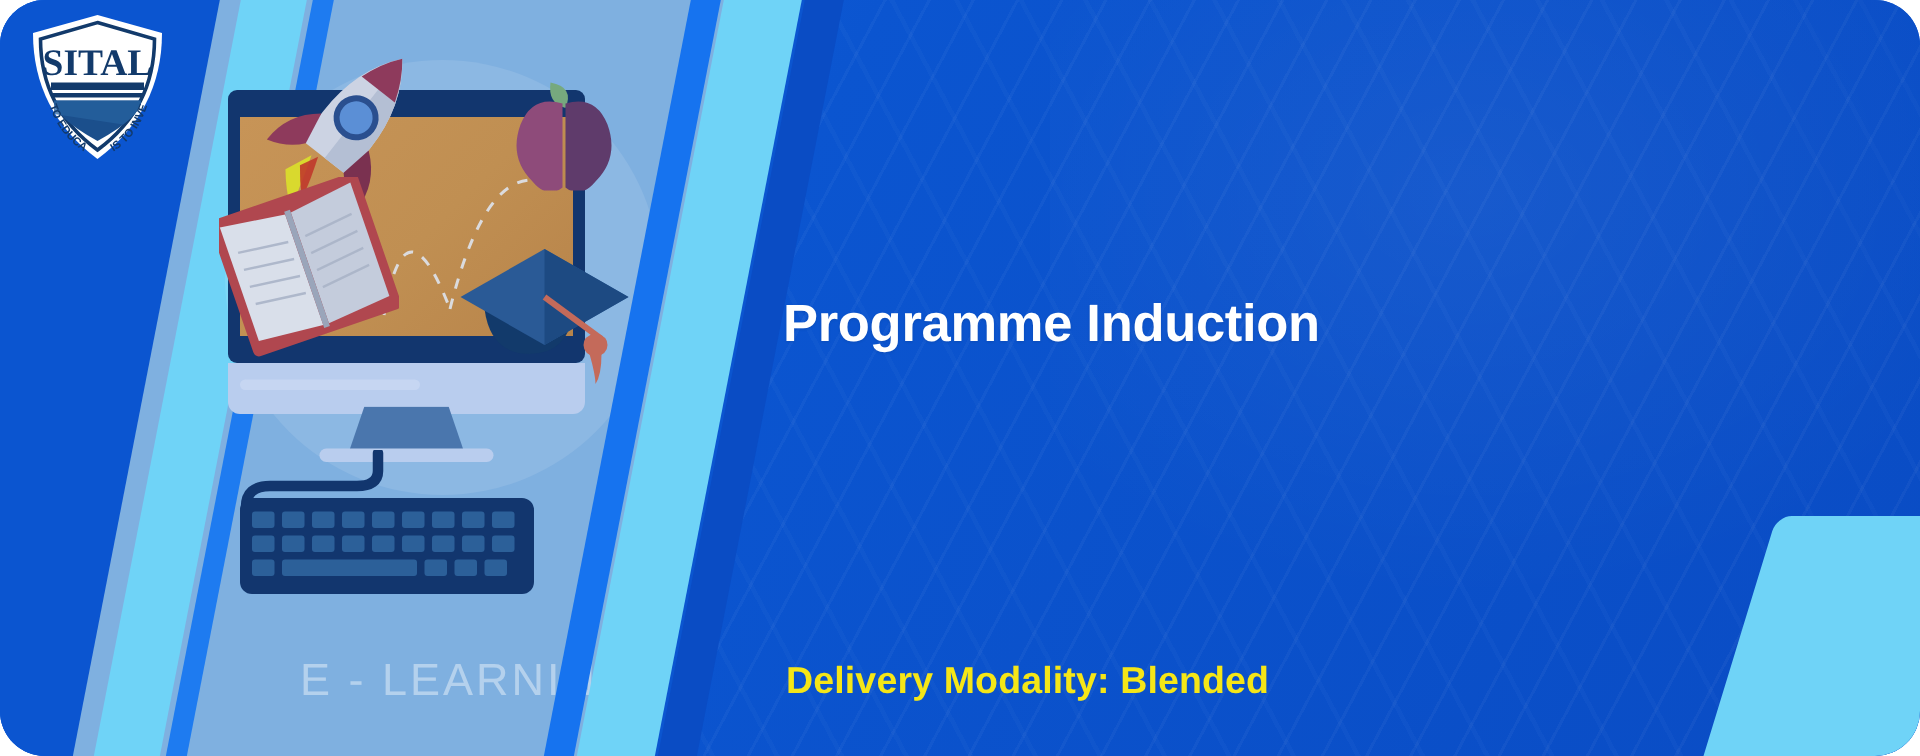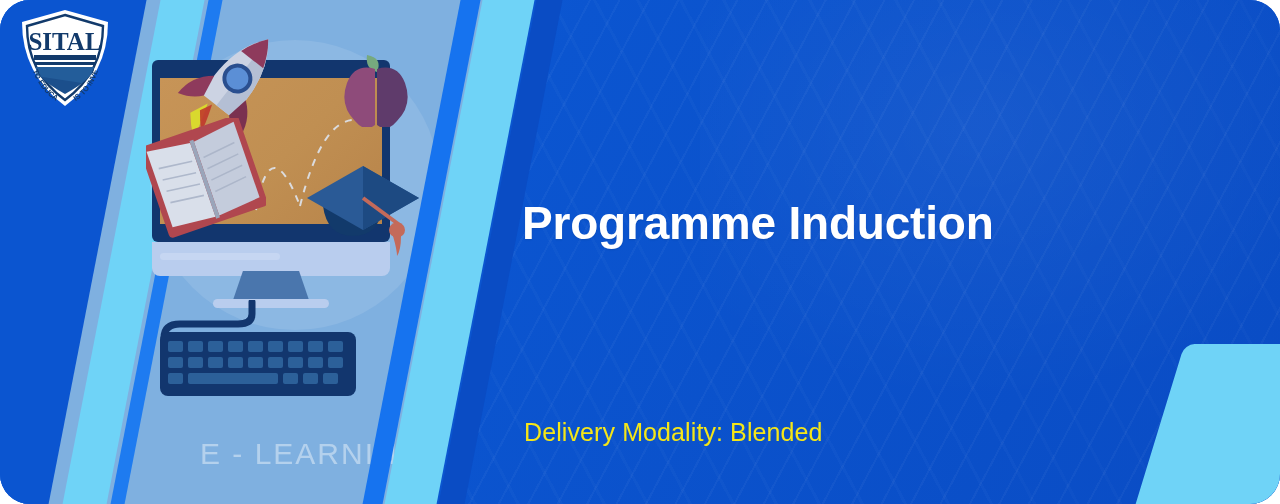--- a/index.html
+++ b/index.html
@@ -202,35 +202,35 @@
     position: absolute;
     left: 12px; top: 6px;
     width: 106px; height: 106px;
   }
 
   
   .title {
     position: absolute;
     left: 522px; top: 191px;
     color: #ffffff;
-    font-size: 46px;
+    font-size: 35px;
     font-weight: bold;
     line-height: 1.42;
     letter-spacing: -0.2px;
     white-space: nowrap;
     text-shadow: 0 1px 2px rgba(0,0,0,0.10);
   }
   .title .line { display: block; }
 
   .subtitle {
     position: absolute;
-    left: 524px; top: 418px;
+    left: 524px; top: 440px;
     color: #f5e617;
     font-size: 25px;
-    font-weight: normal;
+    font-weight: bold;
     white-space: nowrap;
     letter-spacing: 0.1px;
   }
 </style>
 </head>
 <body>
 
 <div id="banner">
 
   <div class="bg-main"></div>

